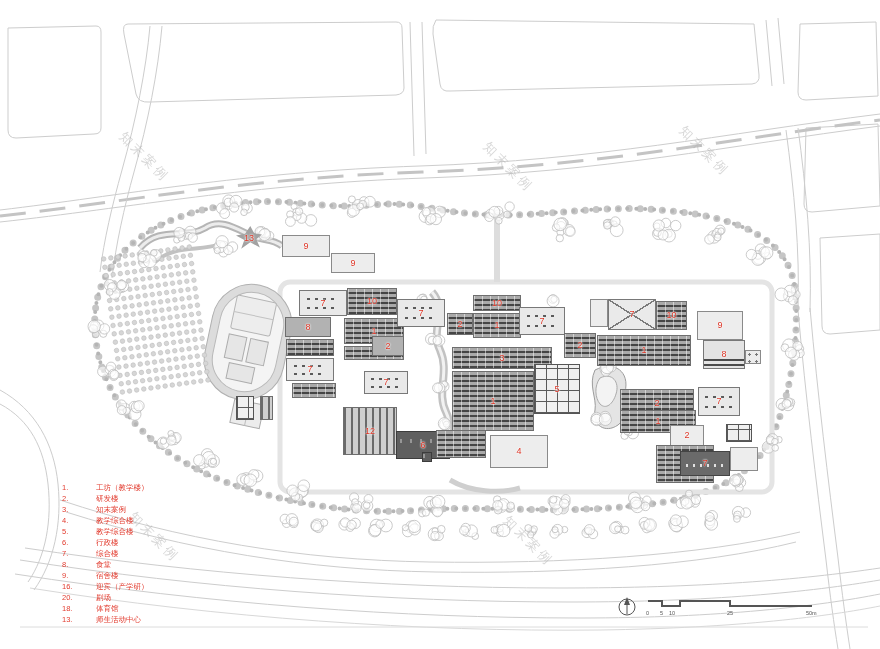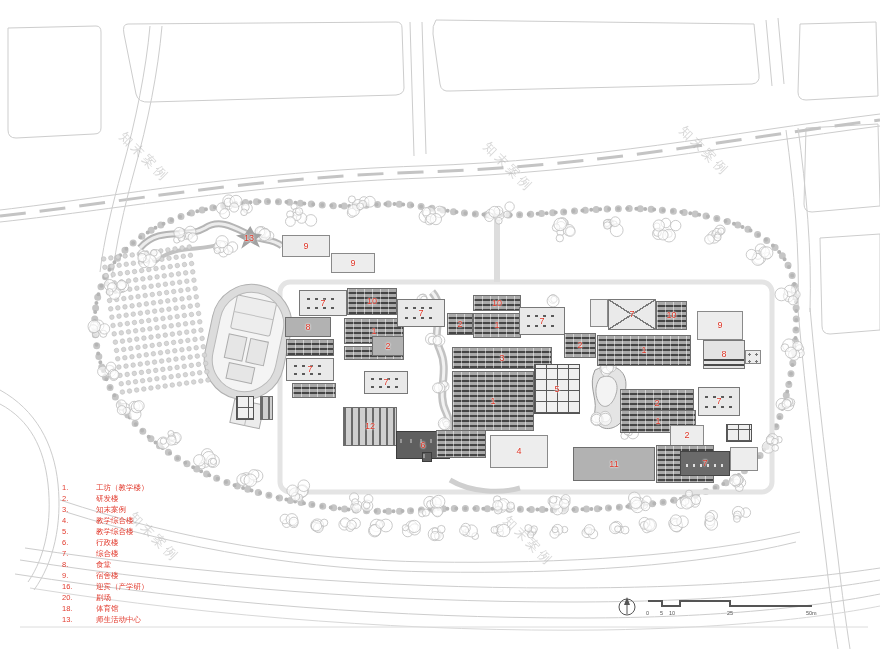--- a/index.html
+++ b/index.html
@@ -768,21 +768,21 @@
       <div class="b t-bars" style="left: 344px; top: 318px; width: 60px; height: 26px;">
         <span class="lbl">1</span>
       </div>
       <div class="b t-bars" style="left: 344px; top: 346px; width: 60px; height: 14px;"></div>
       <div class="b t-gray" style="left: 372px; top: 336px; width: 32px; height: 20px;">
         <span class="lbl">2</span>
       </div>
       <div class="b t-court" style="left: 364px; top: 371px; width: 44px; height: 23px;">
         <span class="lbl">7</span>
       </div>
-      <div class="b t-vstripes" style="left: 343px; top: 407px; width: 54px; height: 39px;">
+      <div class="b t-vstripes" style="left: 343px; top: 407px; width: 54px; height: 48px;">
         <span class="lbl">12</span>
       </div>
       <div class="b t-dark" style="left: 396px; top: 431px; width: 54px; height: 28px;">
         <span class="lbl">6</span>
       </div>
       <div class="b t-dark" style="left: 422px; top: 452px; width: 10px; height: 10px;"></div>
       <div class="b t-court" style="left: 397px; top: 299px; width: 48px; height: 28px;">
         <span class="lbl">7</span>
       </div>
       <div class="b t-bars" style="left: 473px; top: 295px; width: 48px; height: 16px;">
@@ -837,23 +837,20 @@
         <span class="lbl">7</span>
       </div>
       <div class="b t-bars" style="left: 620px; top: 410px; width: 76px; height: 23px;">
         <span class="lbl">1</span>
       </div>
       <div class="b t-light" style="left: 670px; top: 425px; width: 34px; height: 21px;">
         <span class="lbl">2</span>
       </div>
       <div class="b t-grid" style="left: 726px; top: 424px; width: 26px; height: 18px;"></div>
       <div class="b t-light" style="left: 730px; top: 447px; width: 28px; height: 24px;"></div>
-      <div class="b t-gray" style="left: 573px; top: 447px; width: 82px; height: 34px;">
-        <span class="lbl">11</span>
-      </div>
       <div class="b t-bars" style="left: 656px; top: 445px; width: 58px; height: 38px;"></div>
       <div class="b t-darkcourt" style="left: 680px; top: 451px; width: 50px; height: 25px;">
         <span class="lbl">7</span>
       </div>
     </div>
 
 <div class="wm" style="left:128px;top:128px">知末案例</div>
 <div class="wm" style="left:492px;top:138px">知末案例</div>
 <div class="wm" style="left:688px;top:122px">知末案例</div>
 <div class="wm" style="left:138px;top:508px">知末案例</div>

